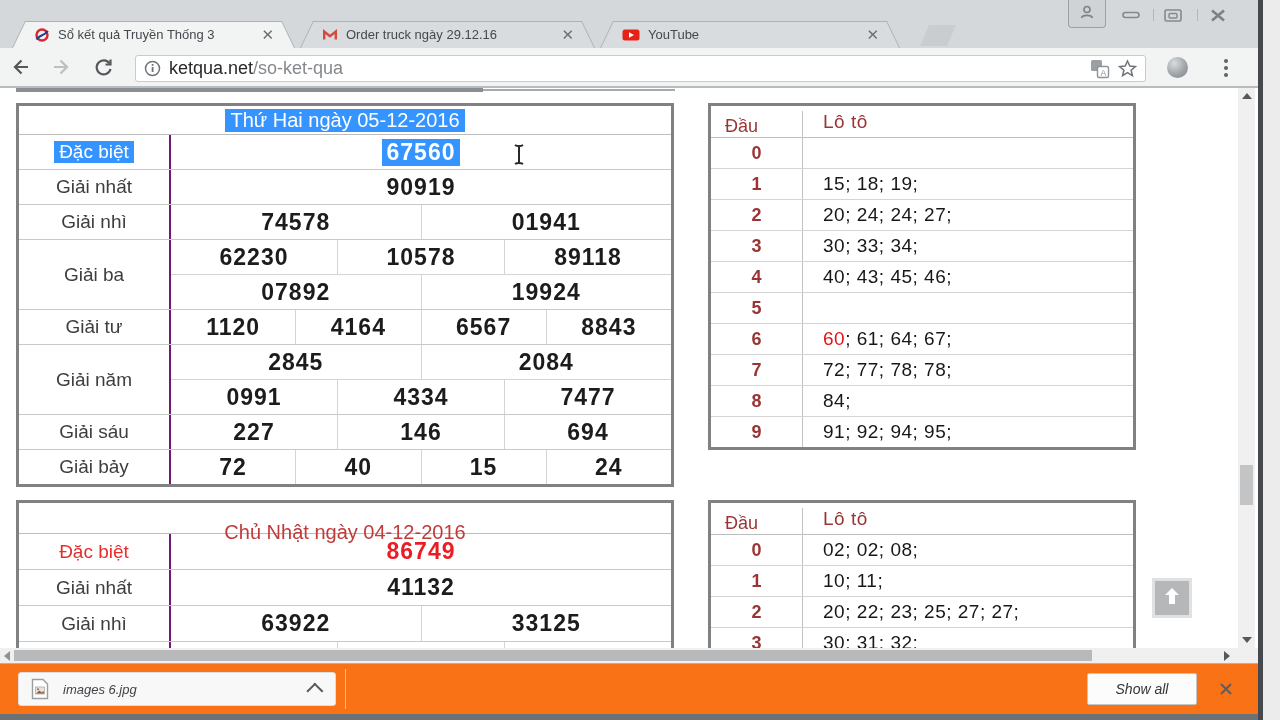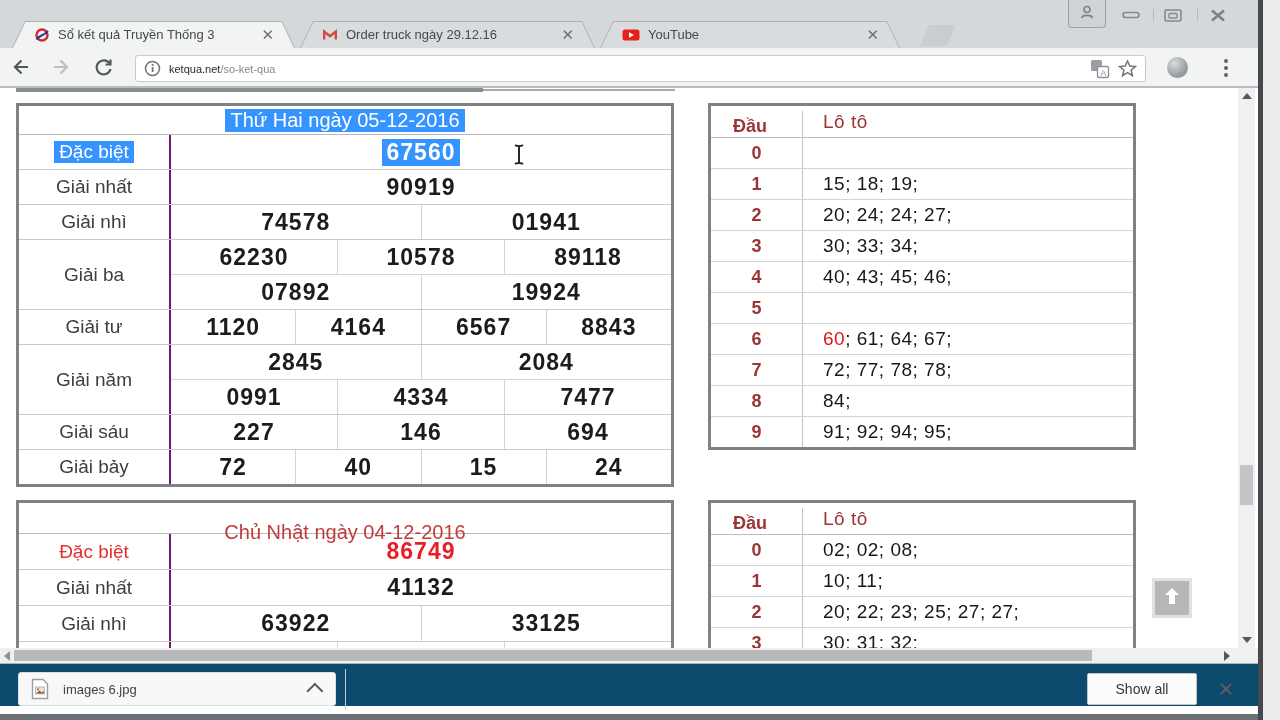--- a/index.html
+++ b/index.html
@@ -28,21 +28,21 @@
   
   .profile{position:absolute;left:1068px;top:0;width:36px;height:27px;background:#d0d3d5;
     border:1px solid #9da1a4;border-top:none;border-radius:0 0 4px 4px;display:flex;align-items:center;justify-content:center;}
   .winbtn{position:absolute;top:7px;display:flex;align-items:center;justify-content:center;width:26px;height:16px;}
   .win-sep{position:absolute;top:9px;width:1px;height:12px;background:#b4b8bb;}
 
   
   .toolbar{position:absolute;left:0;top:48px;width:100%;height:40px;background:#f2f3f3;border-bottom:2px solid #b9bcbe;box-sizing:border-box;}
   .navbtn{position:absolute;top:6px;width:26px;height:26px;display:flex;align-items:center;justify-content:center;}
   .addressbar{position:absolute;left:135px;top:7px;width:1011px;height:27px;background:#fff;border:1px solid #c8cbcd;border-radius:3px;box-sizing:border-box;display:flex;align-items:center;padding:0 8px;gap:8px;}
-  .url{font-size:11px;white-space:nowrap;}
+  .url{font-size:18px;white-space:nowrap;}
   .url .host{color:#27292b;}
   .url .path{color:#85898d;}
   .bar-spacer{flex:1;}
   .ext-sphere{position:absolute;left:1167px;top:9px;width:21px;height:21px;border-radius:50%;
     background:radial-gradient(circle at 35% 30%,#d9dcde,#9aa0a4 60%,#7e858a);}
   .menu-dots{position:absolute;left:1222px;top:9px;width:8px;height:22px;display:flex;flex-direction:column;align-items:center;justify-content:space-between;padding:2px 0;box-sizing:border-box;}
   .menu-dots i{width:4px;height:4px;border-radius:50%;background:#5f6368;}
 
   
   .content{position:absolute;left:0;top:88px;width:1258px;height:560px;background:#fff;overflow:hidden;}
@@ -60,21 +60,21 @@
   .acclabel{color:var(--acclabel);}
   .pvals{flex:1;display:flex;flex-direction:column;}
   .psub{display:flex;height:34px;}
   .t2 .psub{height:35px;}
   .psub + .psub{border-top:1px solid #d4d4d4;}
   .pcell{flex:1;display:flex;align-items:center;justify-content:center;font-weight:bold;font-size:23px;color:#1c1c1c;letter-spacing:1px;}
   .pcell + .pcell{border-left:1px solid #d4d4d4;}
   .special{color:var(--special);}
 
   .lhead{display:flex;align-items:center;height:31px;border-bottom:1px solid #bcbcbc;color:var(--dau);font-size:19px;}
-  .lhead .ld{justify-content:flex-start;padding-left:22px;font-weight:bold;margin-top:10px;}
+  .lhead .ld{justify-content:flex-start;padding-left:14px;font-weight:normal;margin-top:10px;}
   .lhead .lv{font-weight:normal;color:var(--dau);}
   .ld{width:92px;flex:none;height:100%;display:flex;align-items:center;justify-content:center;border-right:1px solid #c2c2c2;box-sizing:border-box;color:var(--dau);font-weight:bold;font-size:18px;}
   .lrow{display:flex;height:30px;align-items:stretch;}
   .lrow + .lrow{border-top:1px solid #d4d4d4;}
   .lv{flex:1;display:flex;align-items:center;padding-left:20px;font-weight:normal;font-size:19px;color:#171717;letter-spacing:.5px;white-space:pre;}
   .hot{color:var(--hot);}
 
   .cursor{position:absolute;left:512px;top:55px;}
   .scrolltop{position:absolute;left:1152px;top:490px;width:40px;height:40px;background:#b5b7b9;border:3px solid #dfe1e2;box-sizing:border-box;display:flex;align-items:center;justify-content:center;}
 
@@ -84,21 +84,21 @@
   .tri-up{width:0;height:0;border-left:5px solid transparent;border-right:5px solid transparent;border-bottom:6px solid #55595c;}
   .tri-down{width:0;height:0;border-left:5px solid transparent;border-right:5px solid transparent;border-top:6px solid #55595c;}
   .tri-left{width:0;height:0;border-top:5px solid transparent;border-bottom:5px solid transparent;border-right:6px solid #8d9194;}
   .tri-right{width:0;height:0;border-top:5px solid transparent;border-bottom:5px solid transparent;border-left:6px solid #55595c;}
   .vthumb{position:absolute;left:2px;top:377px;width:13px;height:40px;background:#c2c4c6;}
   .hscroll{position:absolute;left:0;top:648px;width:1258px;height:15px;background:#f0f0f0;}
   .hthumb{position:absolute;left:14px;top:2px;width:1078px;height:11px;background:#b7b9bb;}
   .harrow{position:absolute;top:3px;width:10px;height:10px;display:flex;align-items:center;justify-content:center;}
 
   
-  .shelf{position:absolute;left:0;top:663px;width:1258px;height:43px;background:#0c4a6e;border-top:1px solid #b0b3b5;box-sizing:border-box;}
+  .shelf{position:absolute;left:0;top:663px;width:1258px;height:51px;background:#f97316;border-top:1px solid #b0b3b5;box-sizing:border-box;font-style:italic;}
   .dlchip{position:absolute;left:18px;top:8px;width:318px;height:34px;background:#f8f8f8;border:1px solid #dcdddd;border-radius:3px;box-sizing:border-box;display:flex;align-items:center;padding:0 12px;gap:14px;}
   .dlname{font-size:13px;color:#3f4246;flex:1;}
   .caret-up{width:10px;height:10px;border-left:2px solid #55595c;border-top:2px solid #55595c;transform:rotate(45deg) translateY(3px);}
   .shelf-sep{position:absolute;left:345px;top:5px;width:1px;height:40px;background:#c6c8c9;}
   .showall{position:absolute;left:1087px;top:9px;width:110px;height:32px;background:#fcfcfc;border:1px solid #c3c5c7;border-radius:2px;box-sizing:border-box;display:flex;align-items:center;justify-content:center;font-size:14px;color:#333639;}
   .shelf-close{position:absolute;left:1213px;top:12px;width:26px;height:26px;display:flex;align-items:center;justify-content:center;}
   .bottomstrip{position:absolute;left:0;top:714px;width:1258px;height:6px;background:#6c7175;}
 </style>
 </head>
 <body>

